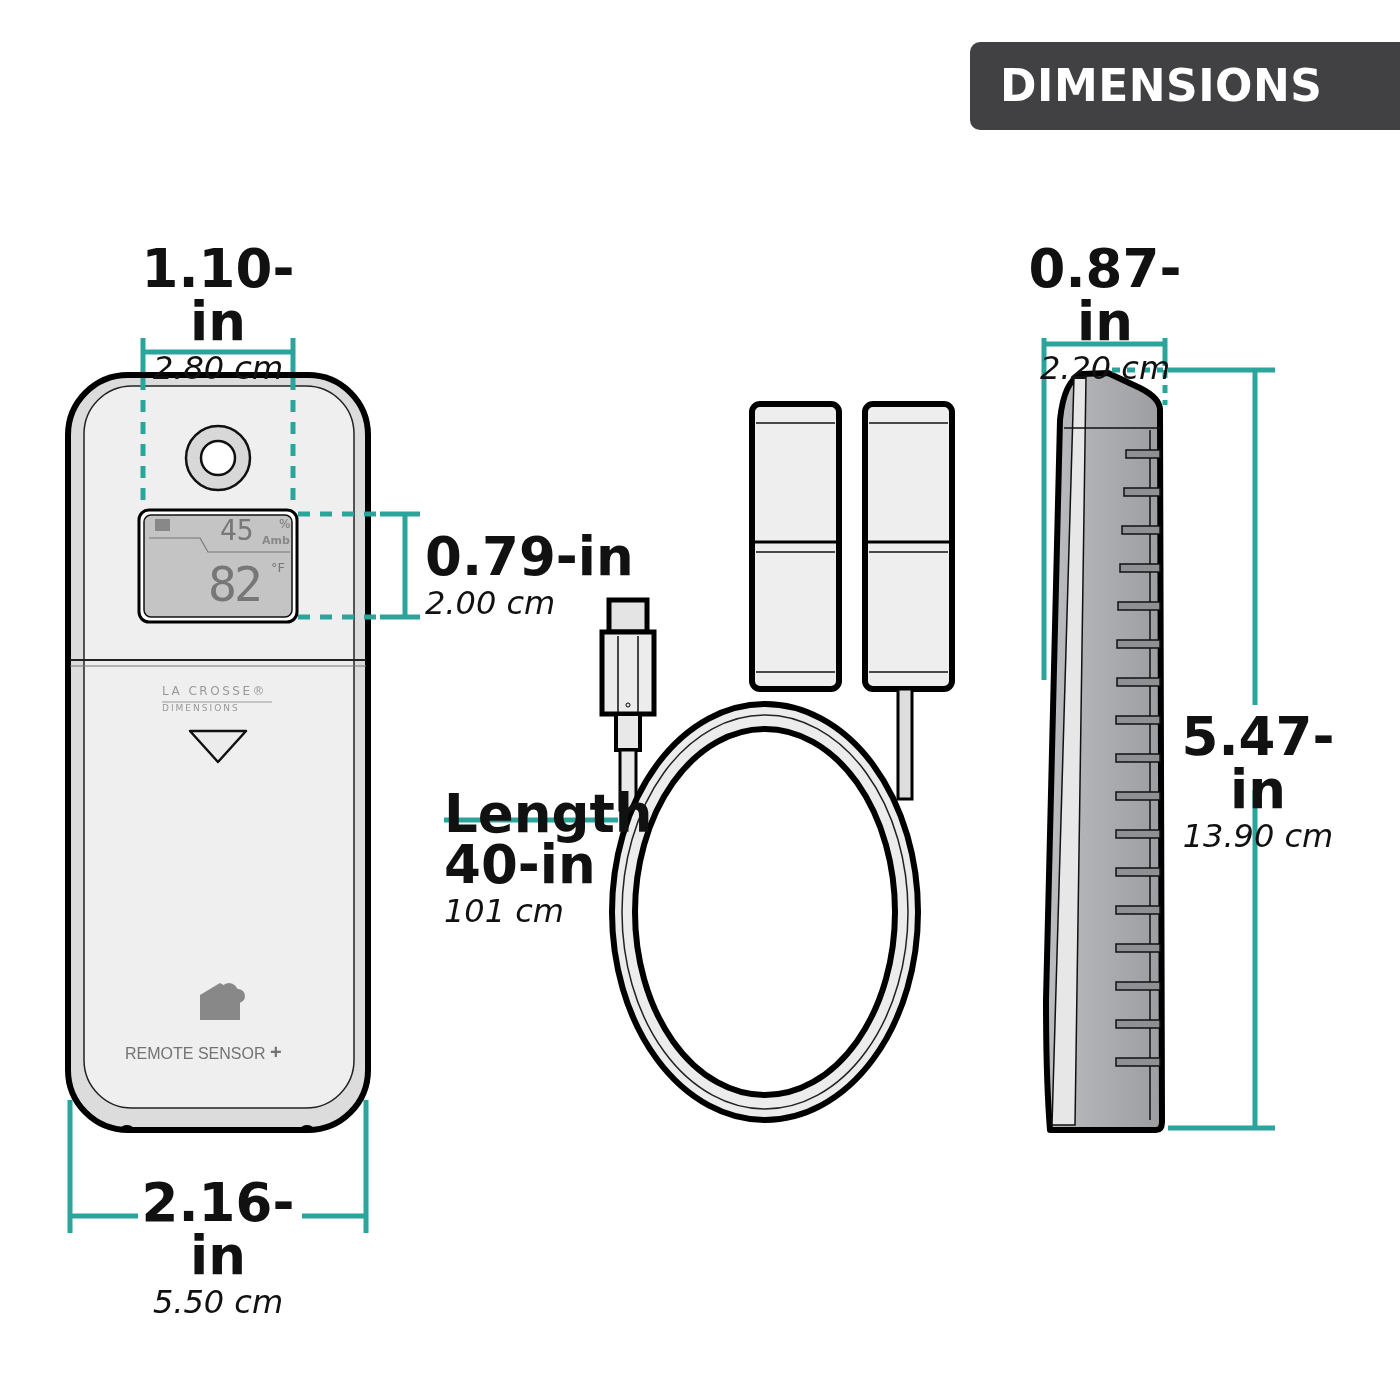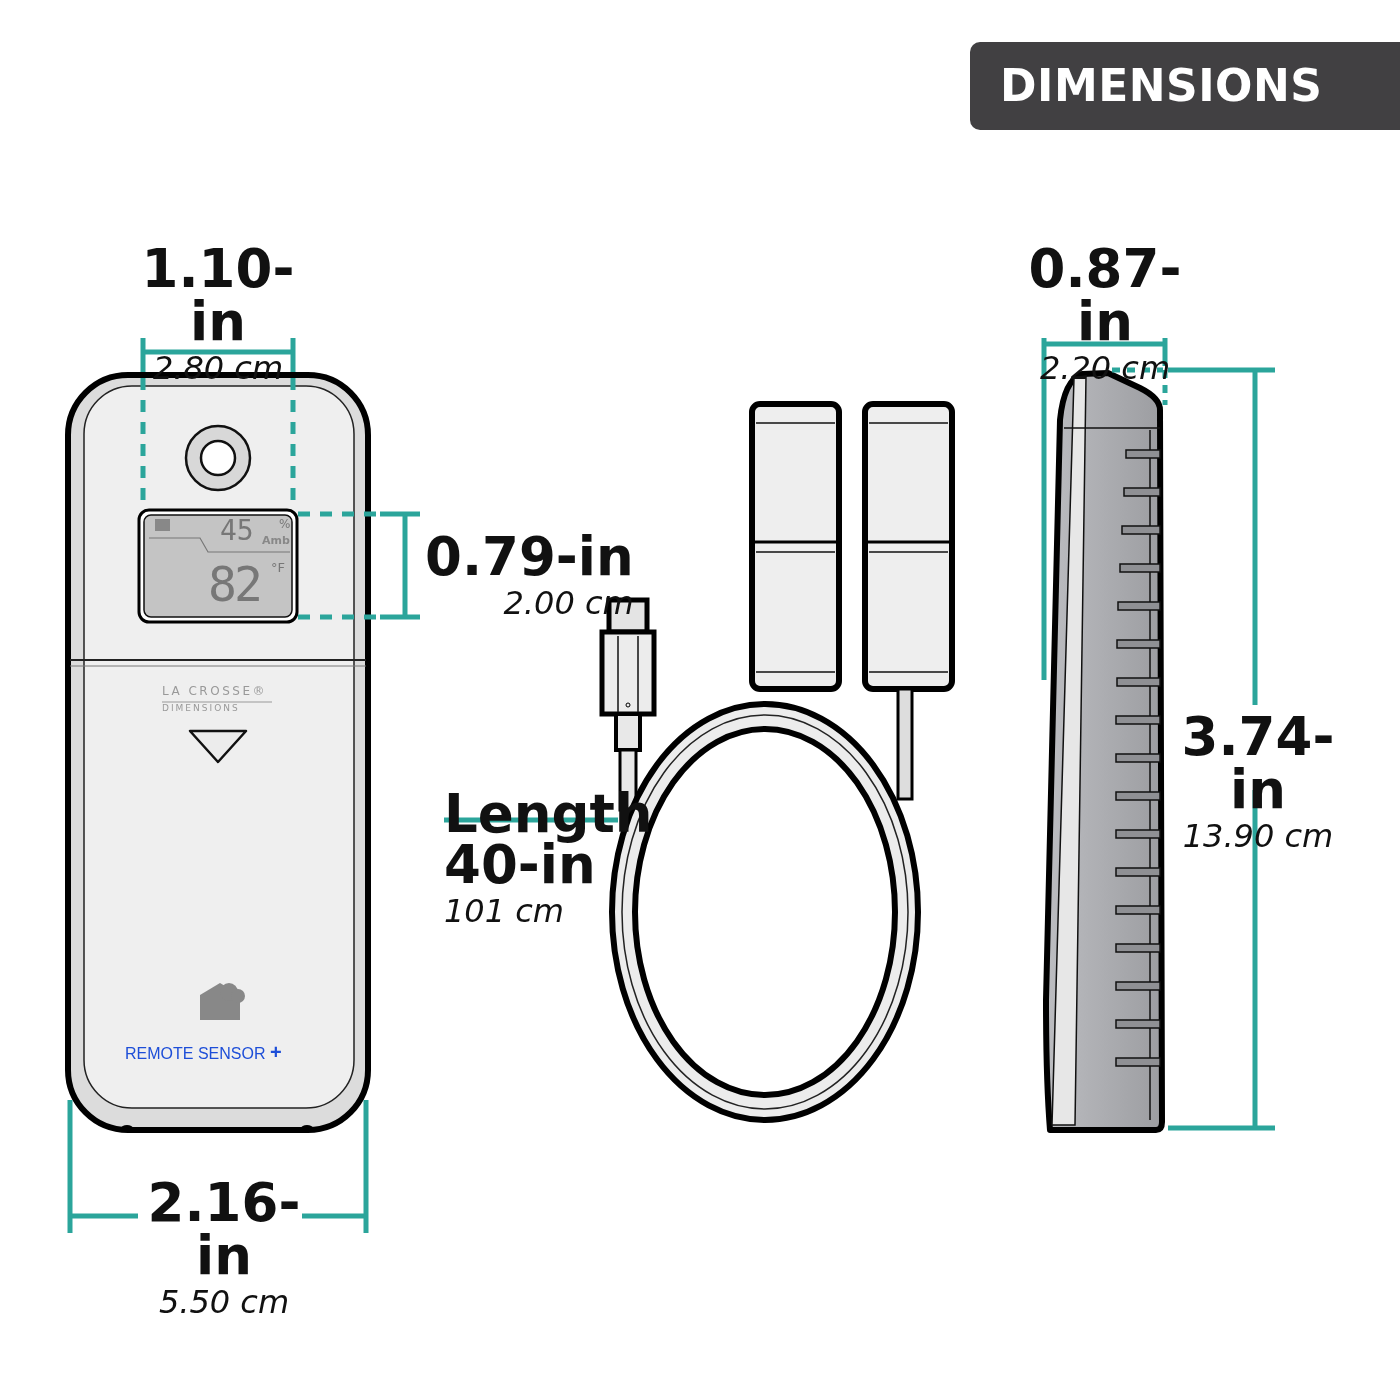--- a/index.html
+++ b/index.html
@@ -145,43 +145,43 @@
 </svg>
 
 <div style="position:absolute;left:220px;top:514px;font-size:28px;color:#777;font-family:'DejaVu Sans Mono',monospace;">45</div>
 <div style="position:absolute;left:279px;top:517px;font-size:12px;color:#777;">%</div>
 <div style="position:absolute;left:262px;top:534px;font-size:11px;font-weight:bold;color:#888;">Amb</div>
 <div style="position:absolute;left:208px;top:556px;font-size:48px;color:#777;font-family:'DejaVu Sans Mono',monospace;letter-spacing:-3px;">82</div>
 <div style="position:absolute;left:271px;top:560px;font-size:13px;color:#777;">°F</div>
 
 <div style="position:absolute;left:162px;top:684px;font-size:12px;letter-spacing:2.5px;color:#999;">LA CROSSE®</div>
 <div style="position:absolute;left:162px;top:703px;font-size:9px;letter-spacing:2px;color:#999;">DIMENSIONS</div>
-<div style="position:absolute;left:125px;top:1041px;font-size:16px;color:#1d4ed8;font-family:'Liberation Sans',sans-serif;">
+<div style="position:absolute;left:125px;top:1041px;font-size:16px;color:#737373;font-family:'Liberation Sans',sans-serif;">
   <span>REMOTE SENSOR</span>
   <span style="font-weight:bold;font-size:20px;">+</span>
 </div>
 
 <div class="dim" style="left:118px;top:242px;width:200px;">
   <span class="in">1.10-in</span>
   <span class="cm">2.80 cm</span>
 </div>
-<div class="dim left" style="left:425px;top:530px;text-align:right;">
+<div class="dim left" style="left:425px;top:530px;">
   <span class="in">0.79-in</span>
   <span class="cm">2.00 cm</span>
 </div>
-<div class="dim" style="left:124px;top:1176px;width:200px;">
+<div class="dim" style="left:118px;top:1176px;width:200px;">
   <span class="in">2.16-in</span>
   <span class="cm">5.50 cm</span>
 </div>
 <div class="dim" style="left:1005px;top:242px;width:200px;">
   <span class="in">0.87-in</span>
   <span class="cm">2.20 cm</span>
 </div>
 <div class="dim" style="left:1158px;top:710px;width:200px;">
-  <span class="in">3.74-in</span>
+  <span class="in">5.47-in</span>
   <span class="cm">13.90 cm</span>
 </div>
 <div class="dim left" style="left:444px;top:766px;margin-top:21px;">
   <span class="in" style="font-weight:normal;font-weight:600;">Length</span>
 </div>
 <div class="dim left" style="left:444px;top:838px;">
   <span class="in">40-in</span>
   <span class="cm">101 cm</span>
 </div>
 

